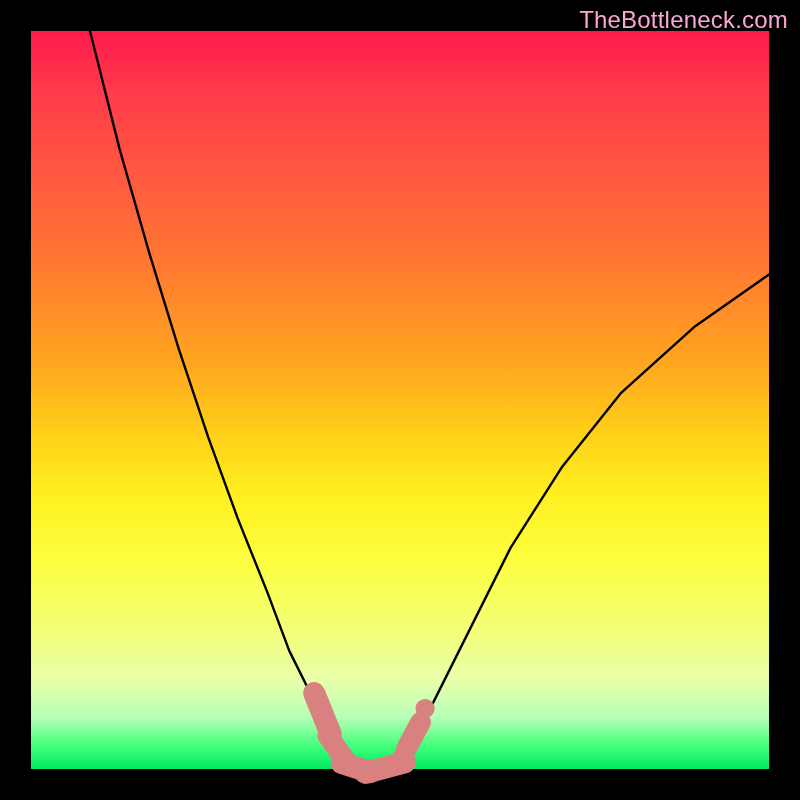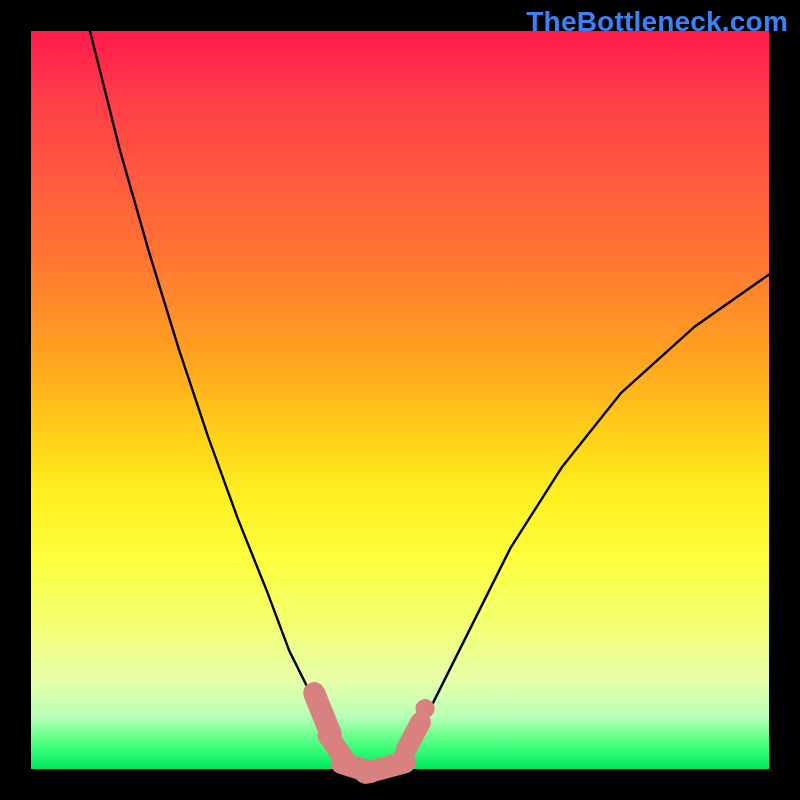--- a/index.html
+++ b/index.html
@@ -40,23 +40,23 @@
       #e8ffaa 88%,
       #b7ffb7 93%,
       #40ff7a 97%,
       #00e860 100%
     );
   }
   .watermark {
     position: absolute;
     top: 6px;
     right: 12px;
-    font-size: 28px;
-    font-weight: 700;
-    color: #3b82f6;
+    font-size: 24px;
+    font-weight: 400;
+    color: #f9a8d4;
     letter-spacing: 0.2px;
     user-select: none;
   }
   svg.curve {
     position: absolute;
     left: 0;
     top: 0;
     width: 738px;
     height: 738px;
     overflow: visible;

